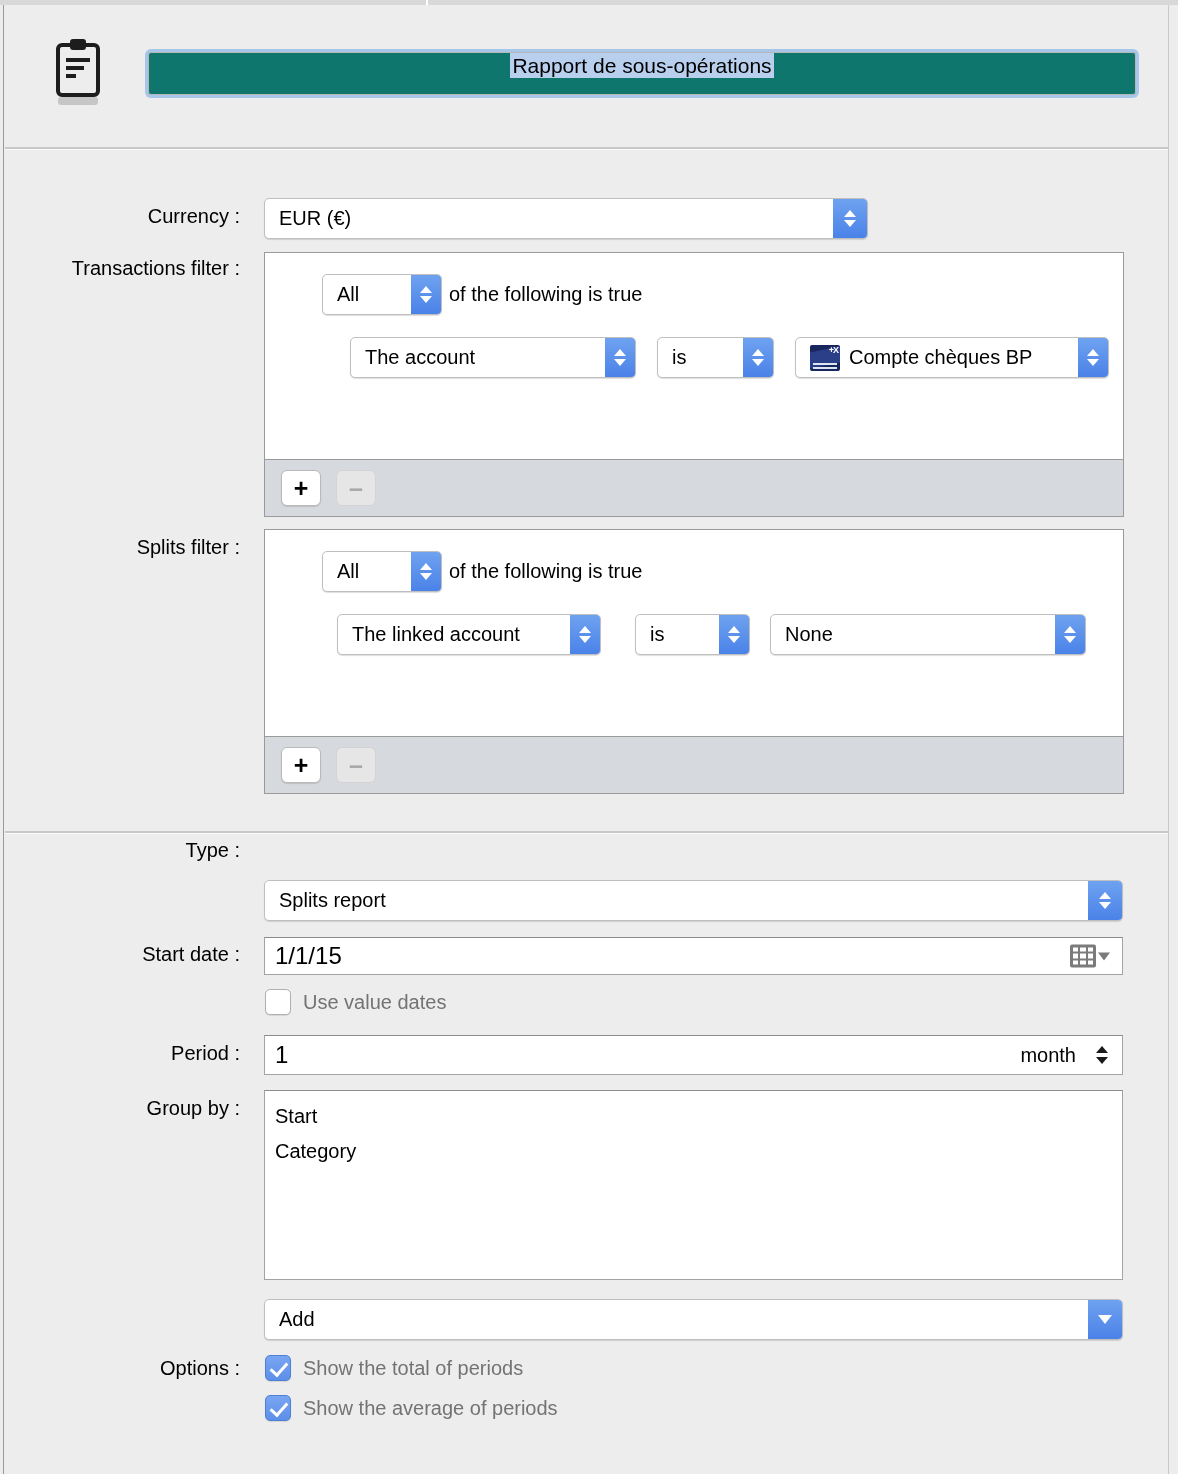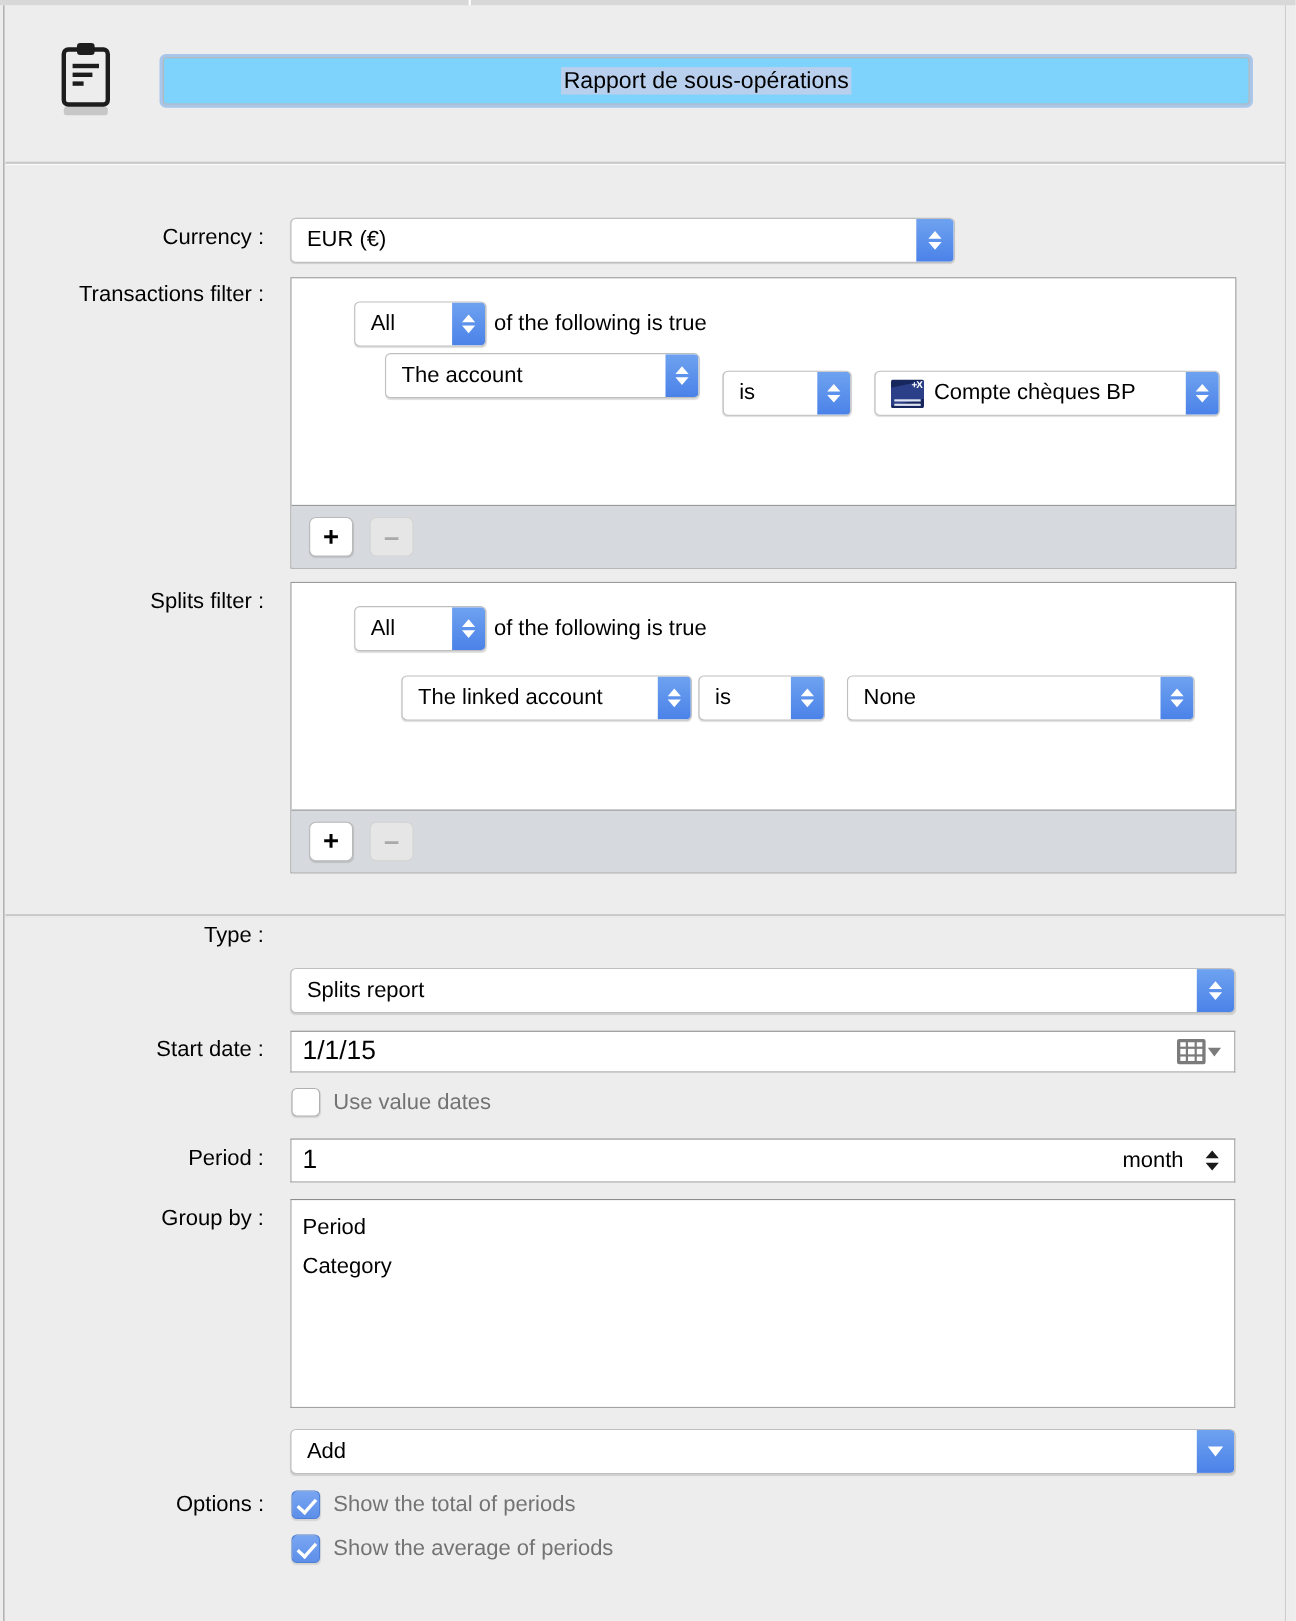--- a/index.html
+++ b/index.html
@@ -71,26 +71,26 @@
   .header-icon {
     position: absolute;
     left: 48px; top: 32px;
     width: 56px; height: 68px;
   }
   .title-field {
     position: absolute;
     left: 143px; top: 47px;
     width: 988px; height: 43px;
     box-sizing: border-box;
-    background: #7dd3fc;
+    background: #0f766e;
     border: 1px solid #b7b7b7;
     border-radius: 3px;
     box-shadow: 0 0 0 3px #a8c5ea;
     display: flex;
-    align-items: center;
+    align-items: flex-start;
     justify-content: center;
   }
   .title-text {
     font-size: 21px;
     color: #000000;
     background: #b8d0ee;
     padding: 1px 2px;
     line-height: 1.1;
   }
 
@@ -391,21 +391,21 @@
 
       <div class="popup" style="left:57px; top:21px; width:120px; height:41px;">
         <span class="pv">All</span>
         <span class="cap">
           <i class="chev up"></i>
             <i class="chev down"></i>
         </span>
       </div>
       <div class="stext" style="left:184px; top:30px;">of the following is true</div>
 
-      <div class="popup" style="left:85px; top:68px; width:286px; height:41px;">
+      <div class="popup" style="left:85px; top:84px; width:286px; height:41px;">
         <span class="pv">The account</span>
         <span class="cap">
           <i class="chev up"></i>
             <i class="chev down"></i>
         </span>
       </div>
 
       <div class="popup" style="left:392px; top:84px; width:117px; height:41px;">
         <span class="pv">is</span>
         <span class="cap">
@@ -442,21 +442,21 @@
 
       <div class="popup" style="left:57px; top:21px; width:120px; height:41px;">
         <span class="pv">All</span>
         <span class="cap">
           <i class="chev up"></i>
             <i class="chev down"></i>
         </span>
       </div>
       <div class="stext" style="left:184px; top:30px;">of the following is true</div>
 
-      <div class="popup" style="left:100px; top:84px; width:264px; height:41px;">
+      <div class="popup" style="left:72px; top:84px; width:264px; height:41px;">
         <span class="pv">The linked account</span>
         <span class="cap">
           <i class="chev up"></i>
             <i class="chev down"></i>
         </span>
       </div>
 
       <div class="popup" style="left:370px; top:84px; width:115px; height:41px;">
         <span class="pv">is</span>
         <span class="cap">
@@ -519,21 +519,21 @@
       <span class="fv">1</span>
       <span class="unit">month</span>
       <span class="ministepper">
         <i class="c up"></i>
           <i class="c dn"></i>
       </span>
     </div>
 
     <div class="lbl" style="left:35px; top:1092px; width:200px;">Group by :</div>
     <div class="listbox" style="left:259px; top:1085px; width:859px; height:190px;">
-      <div class="li">Period</div>
+      <div class="li">Start</div>
       <div class="li">Category</div>
     </div>
 
     <div class="popup" style="left:259px; top:1294px; width:859px; height:41px;">
       <span class="pv">Add</span>
       <span class="cap wide single">
         <i class="chev down"></i>
       </span>
     </div>
 

